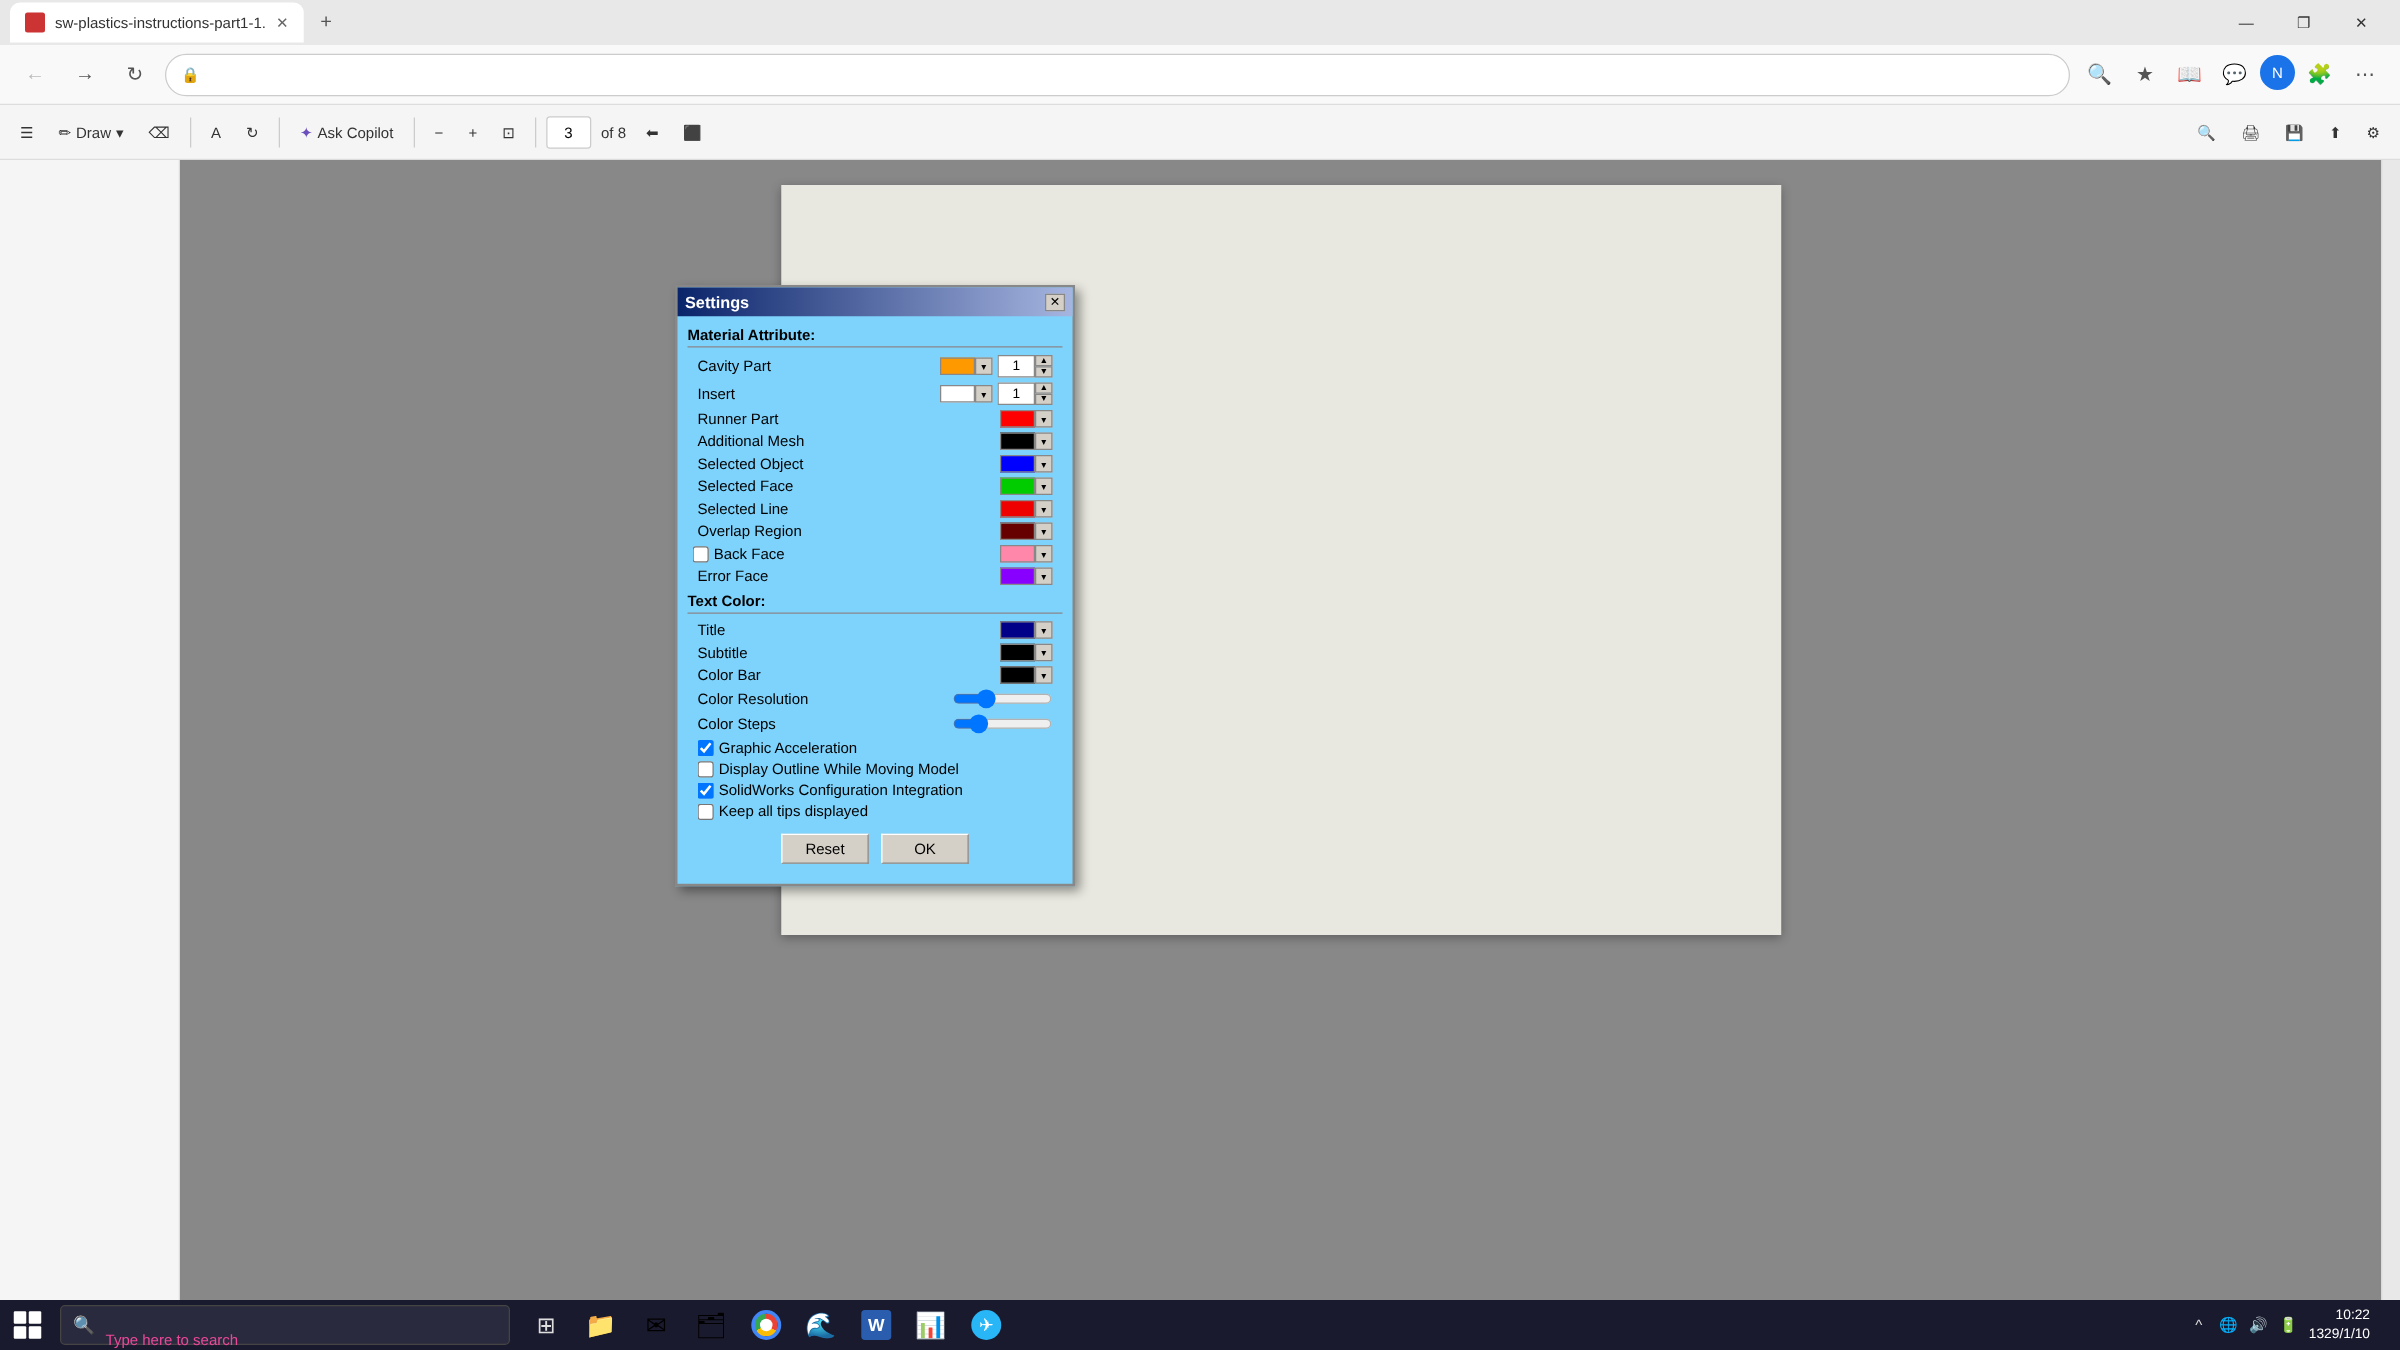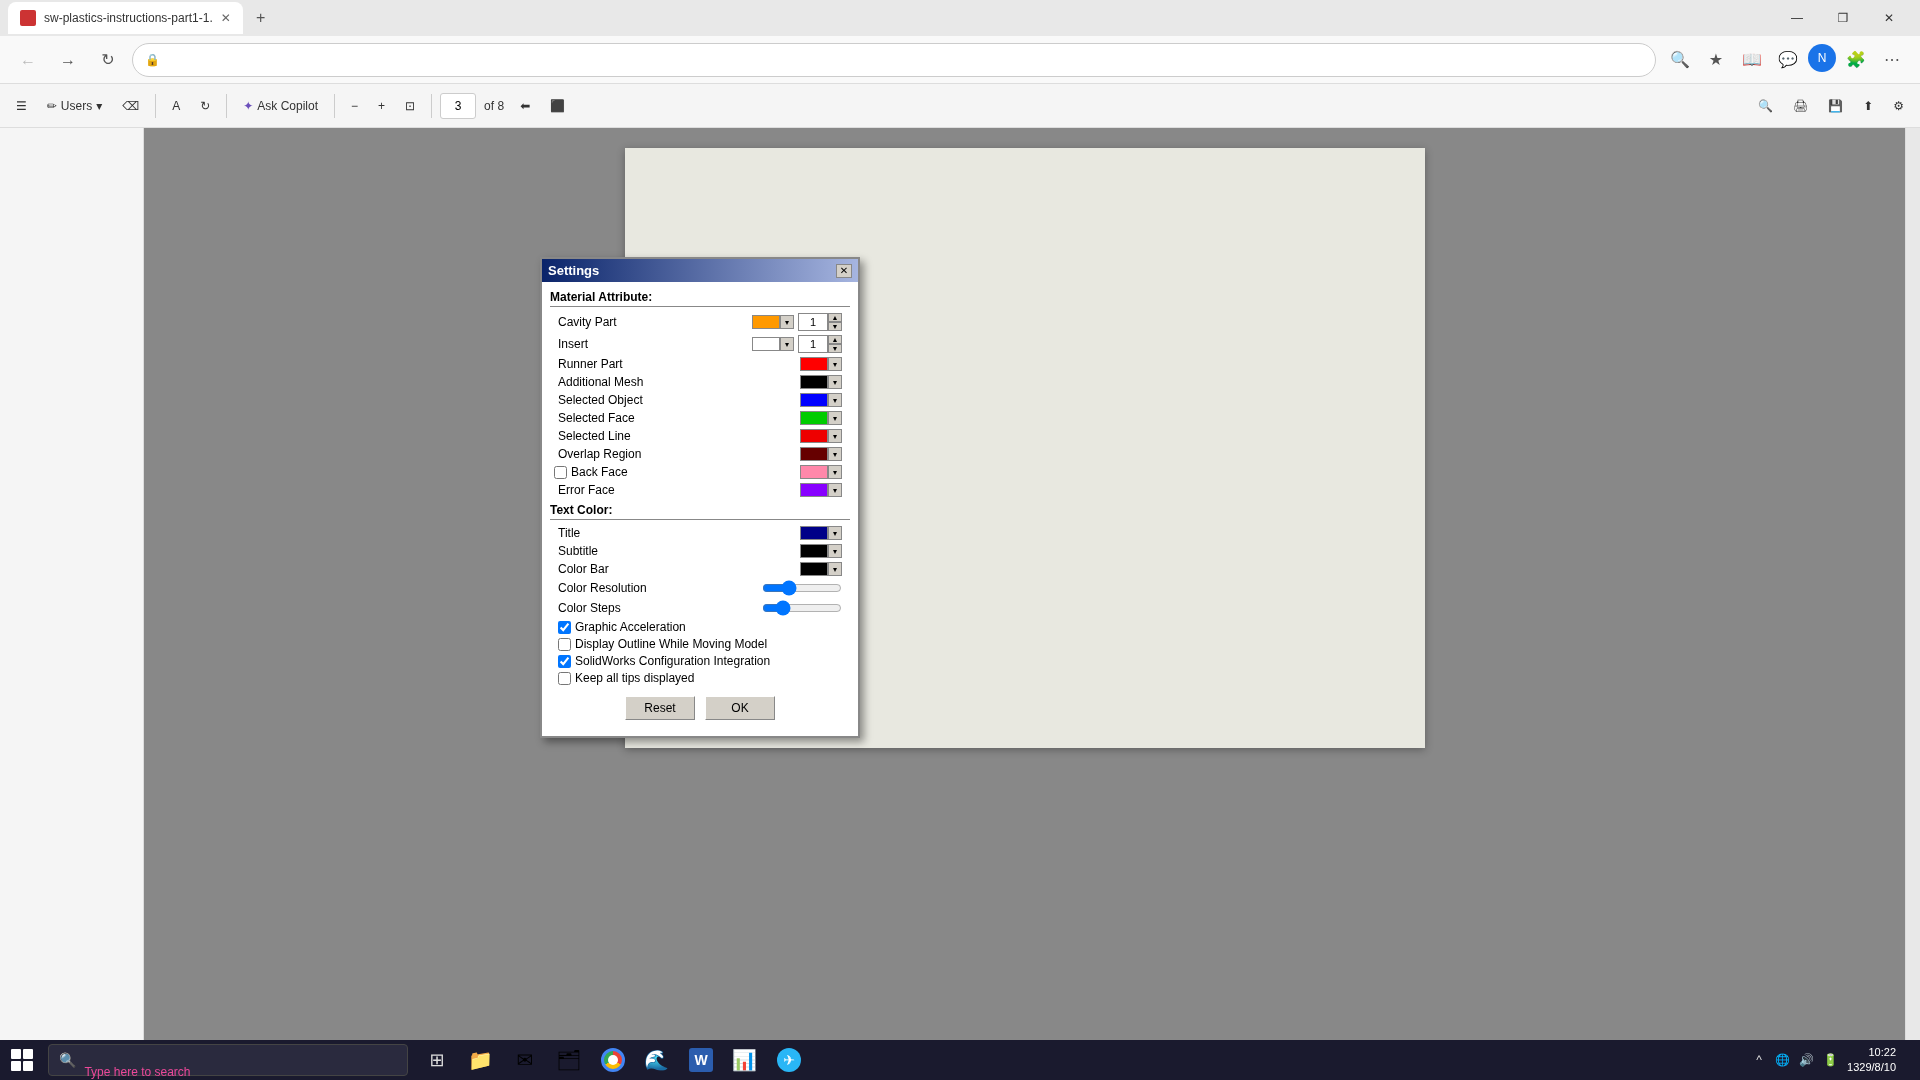--- a/index.html
+++ b/index.html
@@ -36,21 +36,21 @@
 
     
     .pdf-content { display: flex; width: 100%; height: calc(1080px - 36px - 48px - 44px - 40px); background: #888; position: relative; overflow: hidden; }
     .pdf-sidebar-left { width: 144px; background: #f5f5f5; border-right: 1px solid #ddd; }
     .pdf-main { flex: 1; background: #888; display: flex; justify-content: center; align-items: flex-start; padding: 20px; overflow: auto; }
     .pdf-page { background: #fff; width: 800px; min-height: 600px; box-shadow: 0 2px 8px rgba(0,0,0,0.3); }
     .pdf-sidebar-right { width: 15px; background: #e8e8e8; border-left: 1px solid #ddd; }
 
     
     .dialog-overlay { position: absolute; top: 0; left: 0; width: 100%; height: 100%; z-index: 100; pointer-events: none; }
-    .settings-dialog { position: absolute; top: 100px; left: 540px; width: 320px; background: #ffffff; border: 2px solid #888; box-shadow: 4px 4px 8px rgba(0,0,0,0.4); pointer-events: all; margin-top: 29px; }
+    .settings-dialog { position: absolute; top: 100px; left: 540px; width: 320px; background: #7dd3fc; border: 2px solid #888; box-shadow: 4px 4px 8px rgba(0,0,0,0.4); pointer-events: all; }
     .dialog-titlebar { display: flex; align-items: center; justify-content: space-between; background: linear-gradient(to right, #0a246a, #a6b5e0); padding: 4px 6px; }
     .dialog-title { color: #fff; font-size: 13px; font-weight: bold; }
     .dialog-close-btn { width: 16px; height: 14px; background: #d4d0c8; border: 1px solid #888; display: flex; align-items: center; justify-content: center; cursor: pointer; font-size: 10px; color: #000; }
     .dialog-body { padding: 8px; }
 
     .section-header { font-size: 12px; color: #000; font-weight: bold; border-bottom: 1px solid #888; padding-bottom: 2px; margin-bottom: 6px; }
     .attr-row { display: flex; align-items: center; margin-bottom: 4px; padding: 0 8px; }
     .attr-label { font-size: 12px; color: #000; flex: 1; }
     .color-swatch { width: 28px; height: 14px; border: 1px solid #888; display: inline-block; }
     .color-dropdown { width: 14px; height: 14px; background: #d4d0c8; border: 1px solid #888; display: flex; align-items: center; justify-content: center; cursor: pointer; font-size: 8px; }
@@ -115,21 +115,21 @@
       <div class="addr-btn" style="width:28px;height:28px;background:#1a73e8;border-radius:50%;color:#fff;font-size:12px;display:flex;align-items:center;justify-content:center;">N</div>
       <div class="addr-btn">🧩</div>
       <div class="addr-btn">⋯</div>
     </div>
   </div>
 
   <div class="pdf-toolbar">
     <button class="tool-btn">☰</button>
     <button class="tool-btn">
       <span>✏</span>
-      <span>Users</span>
+      <span>Draw</span>
       <span>▾</span>
     </button>
     <button class="tool-btn">⌫</button>
     <div class="tool-separator"></div>
     <button class="tool-btn">A</button>
     <button class="tool-btn">↻</button>
     <div class="tool-separator"></div>
     <button class="tool-btn">
       <span style="color:#6b4fbb;">✦</span>
       <span>Ask Copilot</span>
@@ -374,17 +374,17 @@
 
   <div class="taskbar-right">
     <div class="system-tray">
       <div class="tray-icon">^</div>
       <div class="tray-icon">🌐</div>
       <div class="tray-icon">🔊</div>
       <div class="tray-icon">🔋</div>
     </div>
     <div class="clock">
       <div>10:22</div>
-      <div>1329/8/10</div>
+      <div>1329/1/10</div>
     </div>
     <div class="taskbar-corner"></div>
   </div>
 </div>
 
 </body></html>

